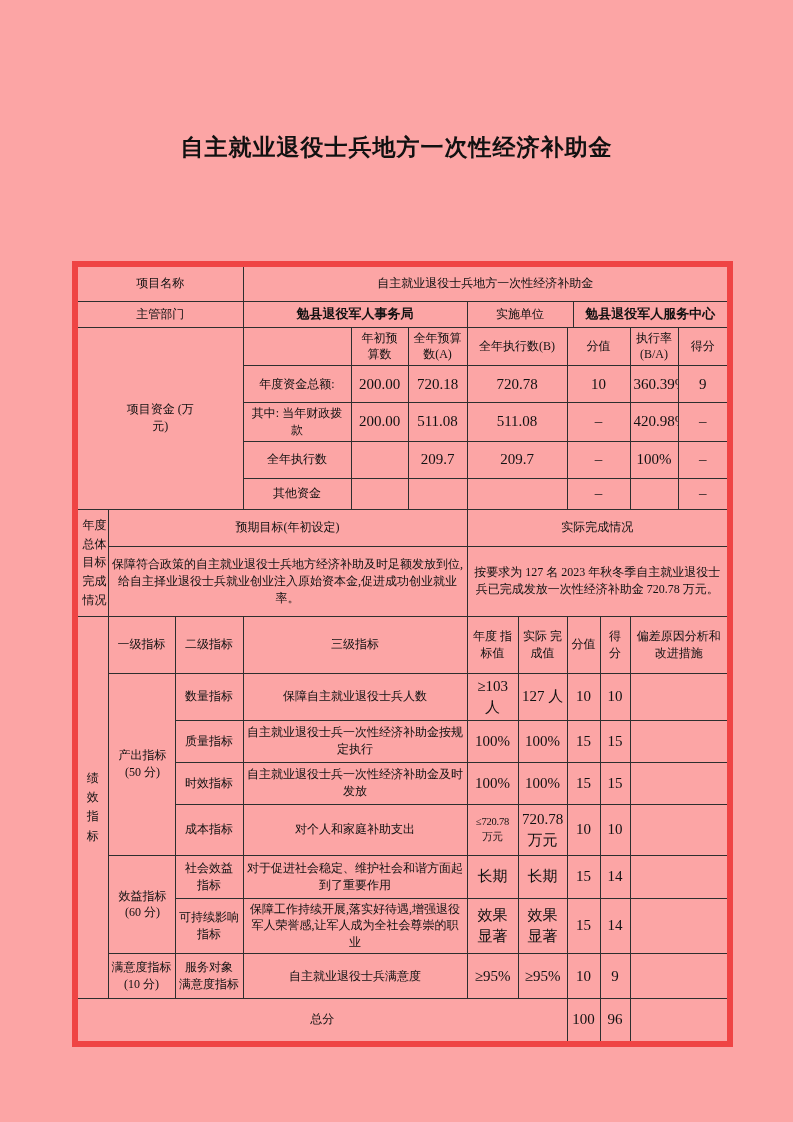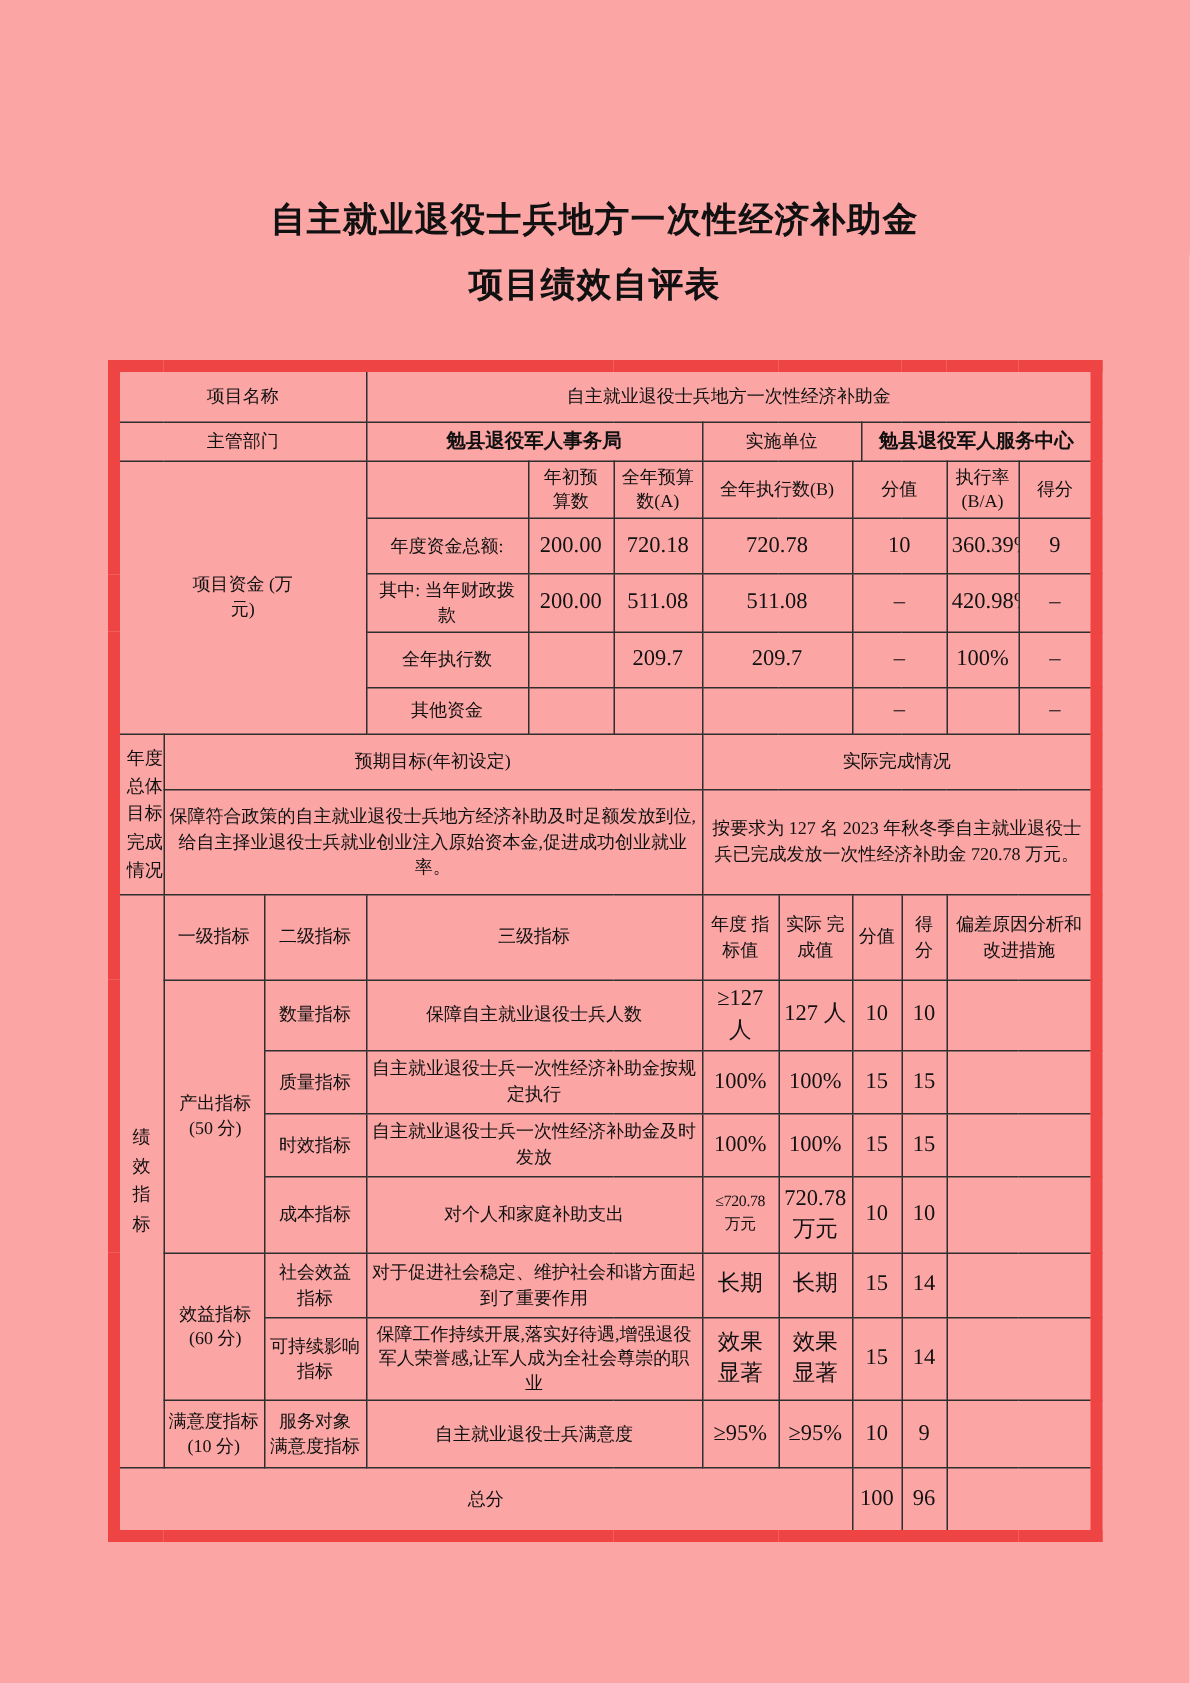--- a/index.html
+++ b/index.html
@@ -17,39 +17,38 @@
   .subtitle{margin-top:15px;font-size:13px;letter-spacing:1px;color:#111;}
   table.doc{
     position:absolute;top:240px;left:72px;width:655px;
     border-collapse:collapse;table-layout:fixed;
     font-size:12px;line-height:1.4;color:#111;
   }
   table.doc td{
     border:1px solid #2e2e2e;text-align:center;vertical-align:middle;
     padding:2px 3px;overflow:hidden;
   }
-  table.doc{border:8px solid #ef4444;}
+  table.doc{border:6px solid #ef4444;margin-top:21px;}
   td.left{text-align:left;}
   td.just{text-align:left;padding:3px 5px;}
   .bold{font-weight:700;font-size:13px;}
   .num{font-size:15px;}
   .tight{font-size:10.5px;letter-spacing:-0.2px;}
   .vert{display:inline-block;width:27px;word-break:break-all;line-height:1.55;text-align:center;}
   .vert1{display:inline-block;width:14px;word-break:break-all;line-height:1.6;text-align:center;}
   .wrapbox{display:inline-block;width:80px;}
   .wrapbox2{display:inline-block;width:62px;}
 </style>
 </head>
 <body>
 
 <div class="page">
 
   <div class="head">
     <div class="title">自主就业退役士兵地方一次性经济补助金</div>
-    <div class="title second">项目绩效自评表</div>
   </div>
 
   <table class="doc">
     <colgroup>
       <col style="width:33px">
         <col style="width:67px">
         <col style="width:68px">
       <col style="width:108px">
         <col style="width:57px">
         <col style="width:59px">
@@ -146,21 +145,21 @@
       <td>实际 完成值</td>
       <td colspan="2">分值</td>
       <td>得分</td>
       <td colspan="2">偏差原因分析和 改进措施</td>
     </tr>
 
     <tr style="height:35px">
       <td rowspan="4"><span class="wrapbox2">产出指标 (50 分)</span></td>
       <td>数量指标</td>
       <td colspan="3">保障自主就业退役士兵人数</td>
-      <td class="num">≥127 人</td>
+      <td class="num">≥103 人</td>
       <td class="num">127 人</td>
       <td colspan="2" class="num">10</td>
       <td class="num">10</td>
       <td colspan="2"></td>
     </tr>
 
     <tr style="height:42px">
       <td>质量指标</td>
       <td colspan="3">自主就业退役士兵一次性经济补助金按规定执行</td>
       <td class="num">100%</td>

